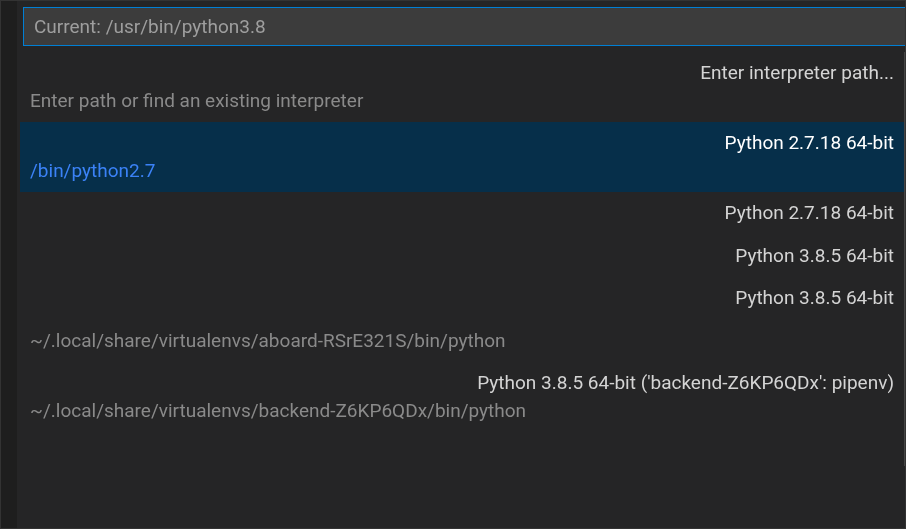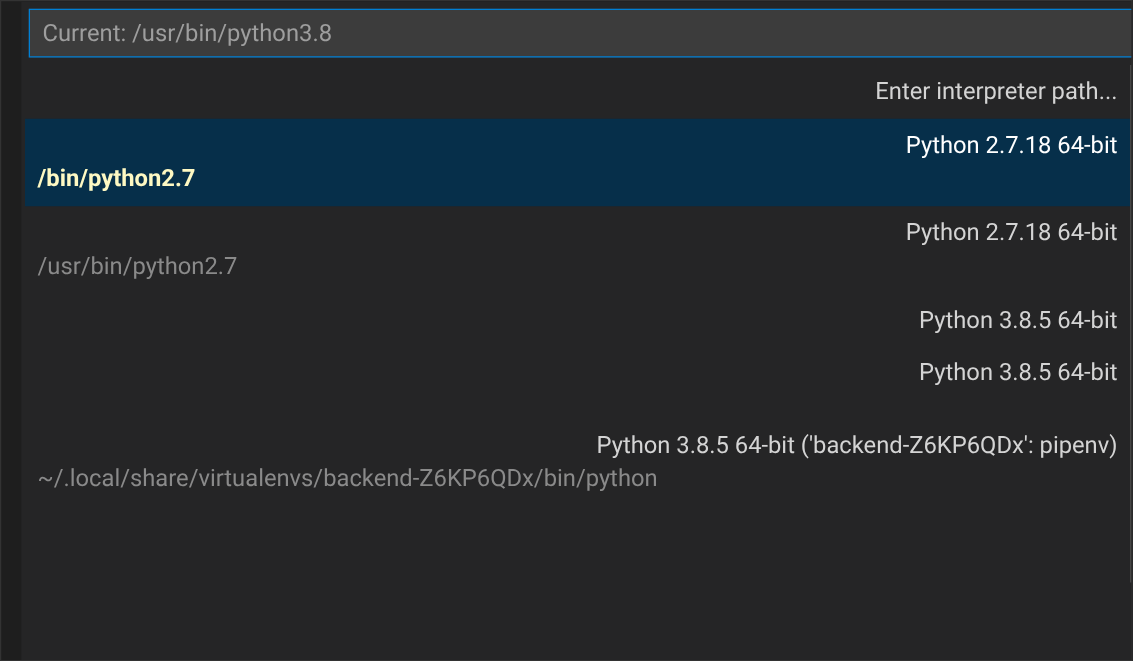--- a/index.html
+++ b/index.html
@@ -61,22 +61,21 @@
       text-align: right;
     }
     .item-subtitle {
       color: #8a8a8a;
       font-size: 19px;
     }
     .list-item.selected .item-title {
       color: #ffffff;
     }
     .list-item.selected .item-subtitle {
-      color: #fef9c3;
-      font-weight: bold;
+      color: #3b82f6;
     }
     .scrollbar-track {
       position: absolute;
       right: 0;
       top: 0;
       width: 14px;
       height: 100%;
     }
     .scrollbar-thumb {
       position: absolute;
@@ -94,36 +93,37 @@
 </head>
 <body>
 
 <div class="container">
   <input type="text" class="input-box" placeholder="Current: /usr/bin/python3.8" style="">
   <div class="list">
     <div class="list-content">
 
     <div class="list-item">
           <div class="item-title">Enter interpreter path...</div>
+          <div class="item-subtitle">Enter path or find an existing interpreter</div>
         </div>
         <div class="list-item selected">
           <div class="item-title">Python 2.7.18 64-bit</div>
           <div class="item-subtitle">/bin/python2.7</div>
         </div>
         <div class="list-item">
           <div class="item-title">Python 2.7.18 64-bit</div>
-          <div class="item-subtitle">/usr/bin/python2.7</div>
         </div>
         <div class="list-item">
           <div class="item-title">Python 3.8.5 64-bit</div>
         </div>
         <div class="list-item">
           <div class="item-title">Python 3.8.5 64-bit</div>
         </div>
         <div class="list-item">
+          <div class="item-subtitle">~/.local/share/virtualenvs/aboard-RSrE321S/bin/python</div>
         </div>
         <div class="list-item">
           <div class="item-title">Python 3.8.5 64-bit ('backend-Z6KP6QDx': pipenv)</div>
           <div class="item-subtitle">~/.local/share/virtualenvs/backend-Z6KP6QDx/bin/python</div>
         </div>
       </div>
     <div class="scrollbar-track">
       <div class="scrollbar-thumb"></div>
     </div>
   </div>

